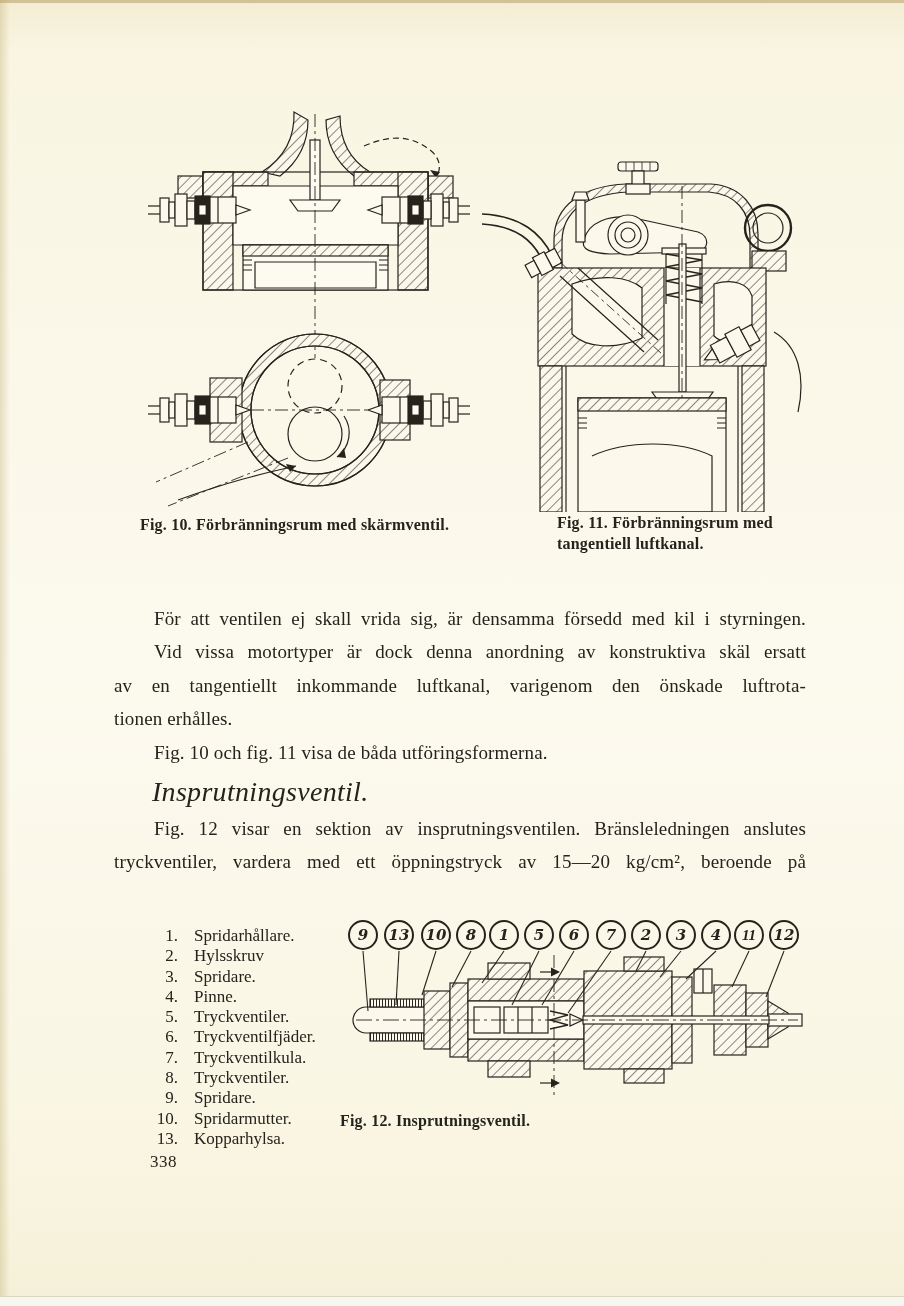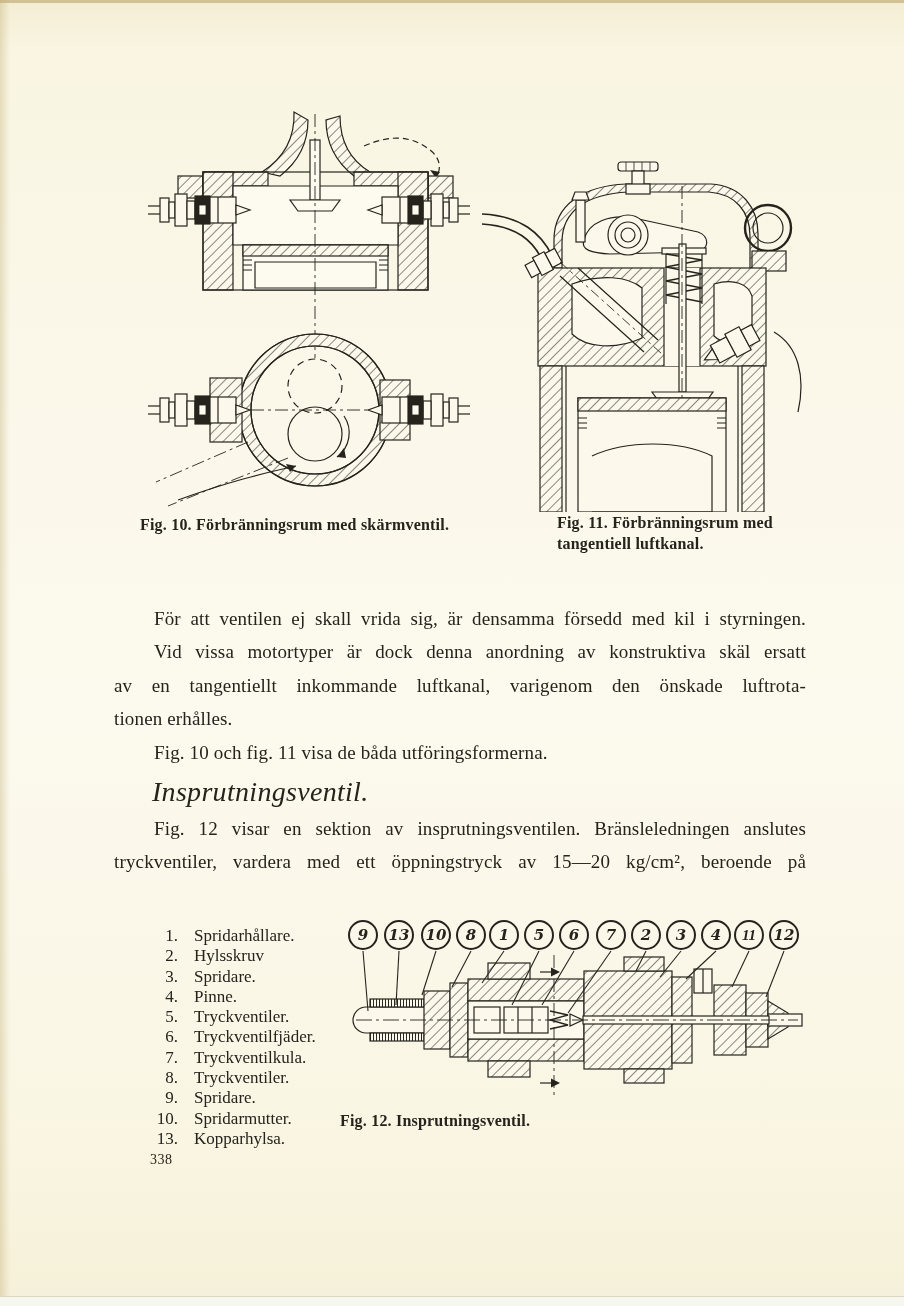--- a/index.html
+++ b/index.html
@@ -24,21 +24,21 @@
   .plist{font-size:17px;}
   .prow{display:flex;line-height:20.3px;}
   .pnum{width:32px;text-align:right;flex:none;}
   .plab{margin-left:16px;}
   .callout{
     position:absolute;width:26px;height:26px;border:2px solid #26231d;border-radius:50%;
     display:flex;align-items:center;justify-content:center;
     font-family:"DejaVu Serif",serif;font-style:italic;font-weight:600;font-size:15px;
     background:transparent;
   }
-  .pageno{font-size:14px;letter-spacing:.5px;}
+  .pageno{font-size:17px;letter-spacing:.5px;}
   svg{display:block;}
 </style>
 </head>
 <body>
 
 <div class="page">
   <div class="edgeL"></div>
 
   <svg class="abs" style="left:148px;top:110px;" width="322" height="402" viewBox="0 0 322 402">
     <defs>

